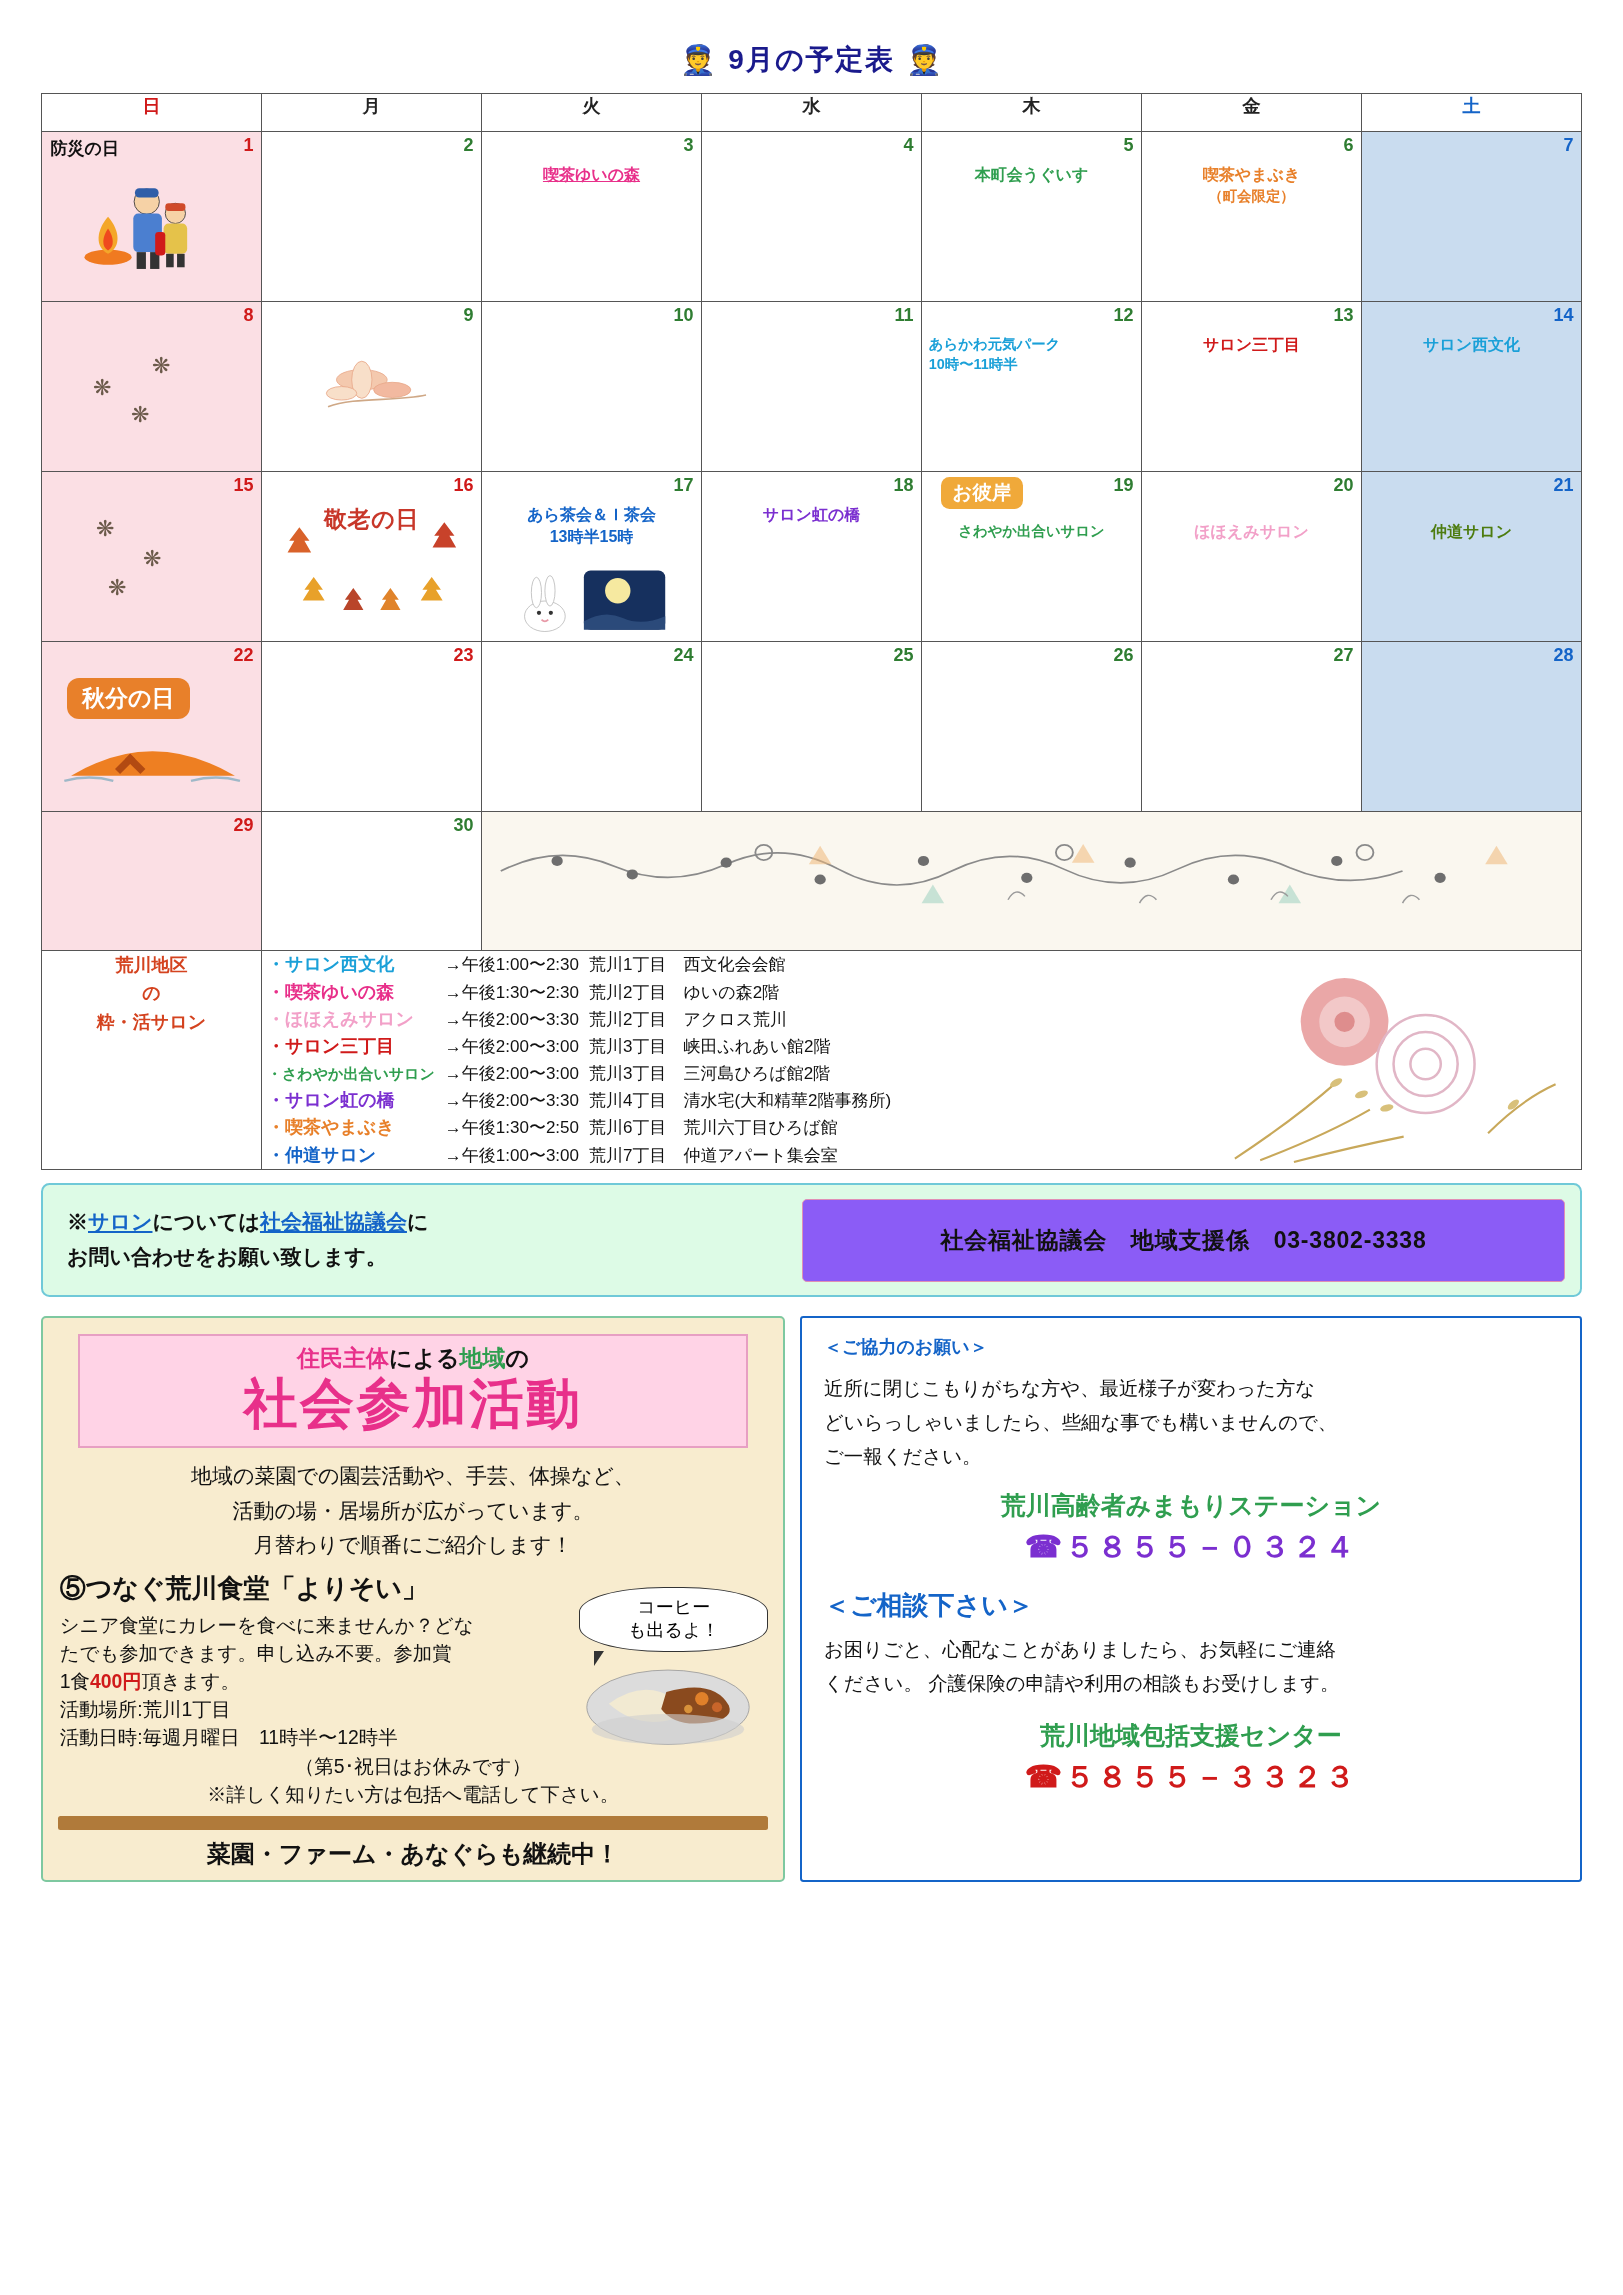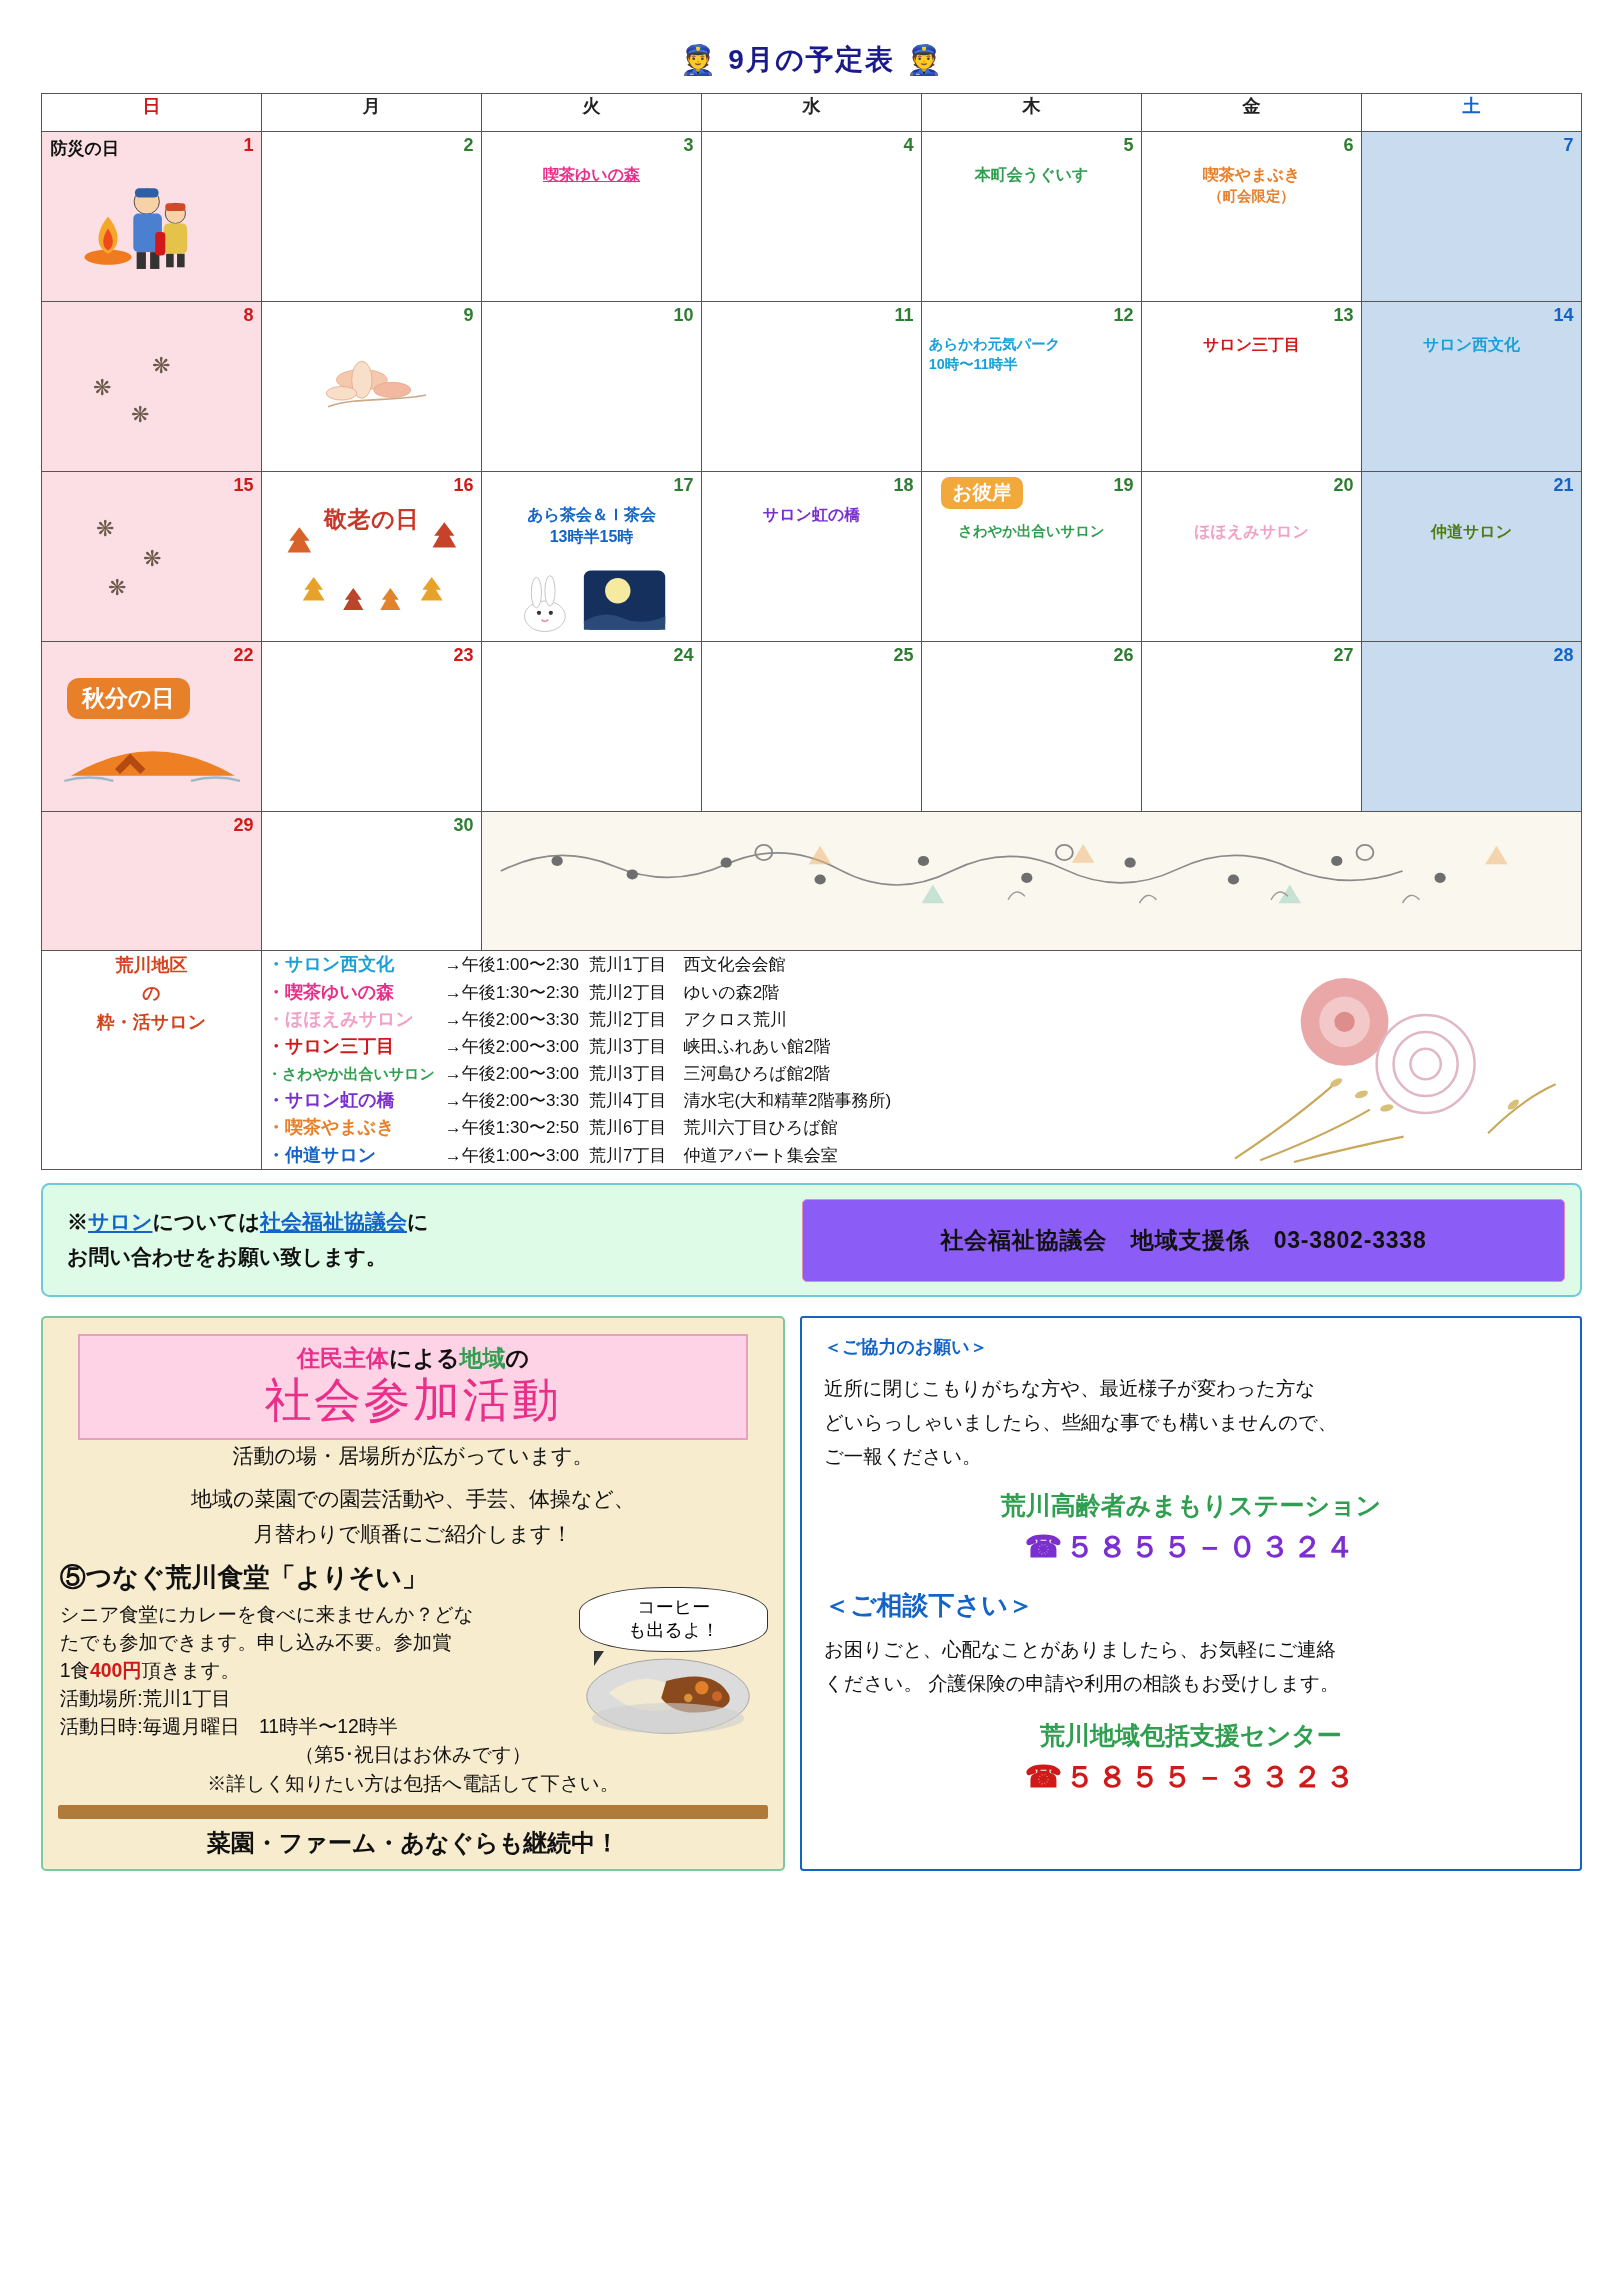--- a/index.html
+++ b/index.html
@@ -125,21 +125,21 @@
   }
   .banner-pink{
     background:#ffd3e6; border:2.5px solid #e79fc3;
     margin:3.4px 20px 0 20px; padding:6.8px 8.5px 12px 8.5px; text-align:center;
   }
   .banner-line1{ font-size:23px; font-weight:bold; }
   .pink-t{ color:#e8308a; }
   .black-t{ color:#111; }
   .green-t{ color:#2f9e4f; }
   .banner-line2{
-    font-size:47px; font-weight:normal; color:#e8308a; line-height:1.1;
+    font-size:54px; font-weight:bold; color:#e8308a; line-height:1.1;
     letter-spacing:2.5px;
   }
   .lead{
     margin:12px 5px 3.4px 5px; font-size:21px; line-height:1.5; color:#111; text-align:center;
   }
   .prog-title{ font-size:26px; font-weight:bold; color:#111; margin:10px 0 5px 1.7px; }
   .prog-body{ font-size:19.4px; line-height:1.45; color:#111; margin:0 1.7px; }
   .price{ color:#d01a1a; font-weight:bold; }
   .bubble{
     position:absolute; right:15px; top:269px; width:173px;
@@ -549,22 +549,22 @@
   <div class="panels">
 
     <div class="panel-left">
       <div class="banner-pink">
         <div class="banner-line1">
           <span class="pink-t">住民主体</span><span class="black-t">による</span><span class="green-t">地域</span><span class="black-t">の</span>
         </div>
         <div class="banner-line2">社会参加活動</div>
       </div>
 
+      <div class="lead">地域の菜園での園芸活動や、手芸、体操など、</div>
       <div class="lead" style="margin-top:0;">活動の場・居場所が広がっています。</div>
-      <div class="lead">地域の菜園での園芸活動や、手芸、体操など、</div>
       <div class="lead" style="margin-top:0;">月替わりで順番にご紹介します！</div>
 
       <div class="bubble">
         <div>コーヒー</div>
         <div>も出るよ！</div>
       </div>
 
       <div class="prog-title">⑤つなぐ荒川食堂「よりそい」</div>
       <div class="prog-body">シニア食堂にカレーを食べに来ませんか？どな</div>
       <div class="prog-body">たでも参加できます。申し込み不要。参加賞</div>

